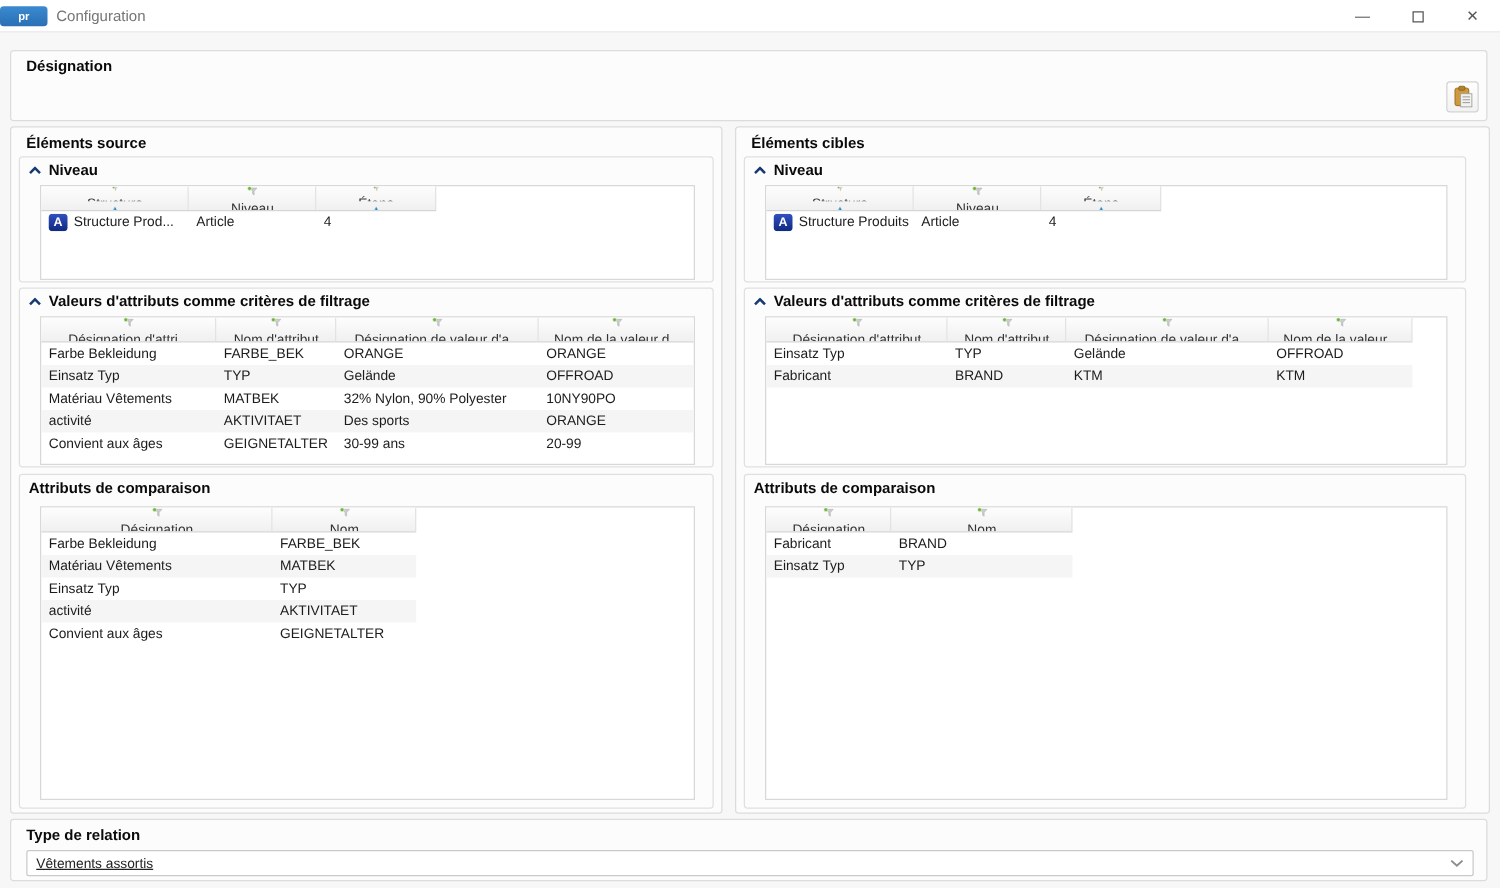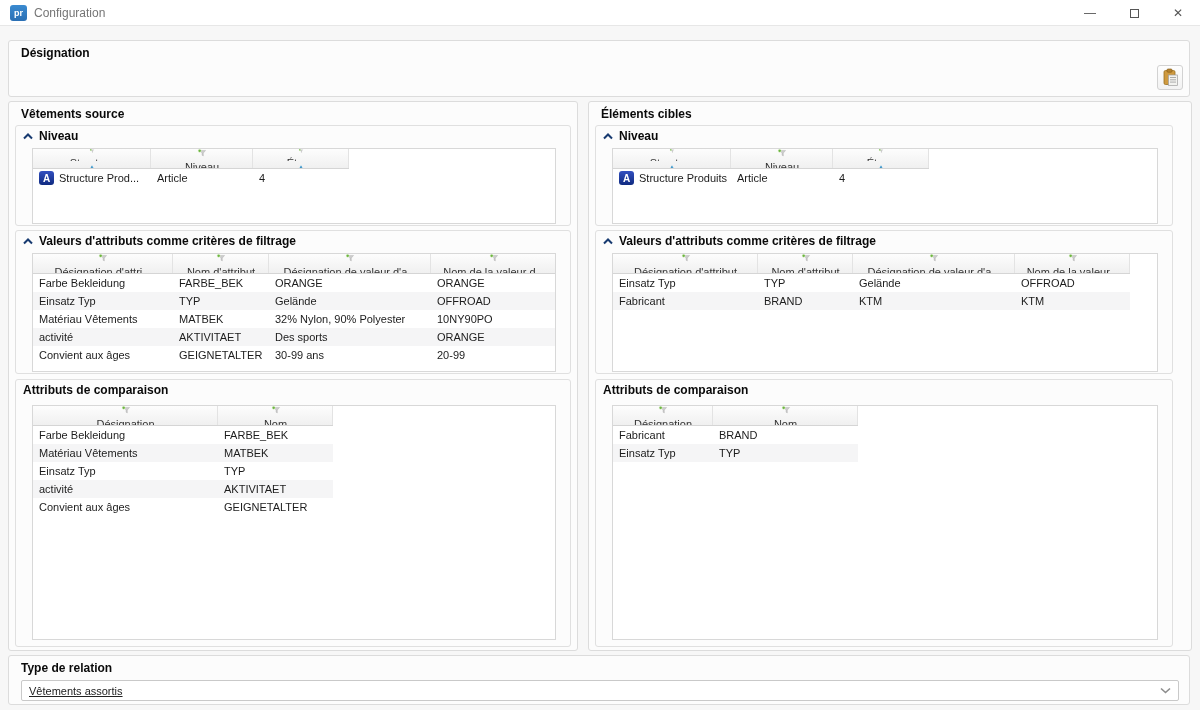--- a/index.html
+++ b/index.html
@@ -6,21 +6,21 @@
   html,body { width:1200px; height:710px; }
   body {
     font-family: "Liberation Sans", "DejaVu Sans", sans-serif;
     font-size:12px; color:#222; background:#f6f6f6; overflow:hidden;
   }
   .window { position:relative; width:1200px; height:710px; background:#f7f7f7; }
 
   
   .titlebar { position:absolute; left:0; top:0; width:1200px; height:26px;
     background:#ffffff; border-bottom:1px solid #e7e7e7; display:flex; align-items:center; }
-  .app-icon { margin-left:10px; width:17px; height:16px; border-radius:3px;
+  .app-icon { width:38px; height:16px; border-radius:3px;
     background:linear-gradient(#3a8ad0,#2a6fb4); color:#fff; font-weight:bold; font-size:9px;
     display:flex; align-items:center; justify-content:center; }
   .win-title { margin-left:7px; color:#757575; font-size:12px; }
   .win-controls { position:absolute; right:0; top:0; height:26px; display:flex; }
   .ctrl { width:44px; height:26px; display:flex; align-items:center; justify-content:center;
     color:#555; font-size:12px; cursor:default; }
   .maxbox { width:9px; height:9px; border:1px solid #555; display:inline-block; }
 
   
   .groupbox { position:absolute; background:#fcfcfc; border:1px solid #dcdcdc; border-radius:3px; }
@@ -103,21 +103,21 @@
         <rect x="6" y="1" width="5" height="3.2" rx="1" fill="#b5812c" stroke="#8a621c" stroke-width="0.7"></rect>
         <rect x="7.5" y="7" width="9" height="10.5" fill="#f2f2ef" stroke="#9e9e9e" stroke-width="0.7"></rect>
         <line x1="9" y1="9.5" x2="15" y2="9.5" stroke="#9a9a9a" stroke-width="0.8"></line>
         <line x1="9" y1="11.8" x2="15" y2="11.8" stroke="#9a9a9a" stroke-width="0.8"></line>
         <line x1="9" y1="14.1" x2="15" y2="14.1" stroke="#9a9a9a" stroke-width="0.8"></line>
       </svg>
     </span>
   </div>
 
   <div class="groupbox gb-source src">
-    <span class="gb-label">Vêtements source</span>
+    <span class="gb-label">Éléments source</span>
 
     <div class="section sec-niveau">
       <div class="sec-header">
         <span class="chev">
           <svg width="10" height="7" viewBox="0 0 10 7">
               <polyline points="1,5.5 5,1.5 9,5.5" fill="none" stroke="#173a70" stroke-width="2"></polyline>
             </svg>
         </span>
         <span class="sec-title">Niveau</span>
       </div>

